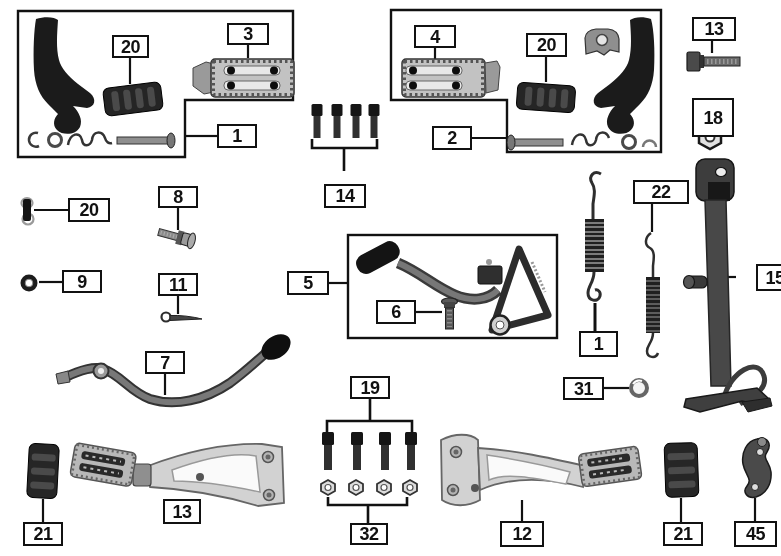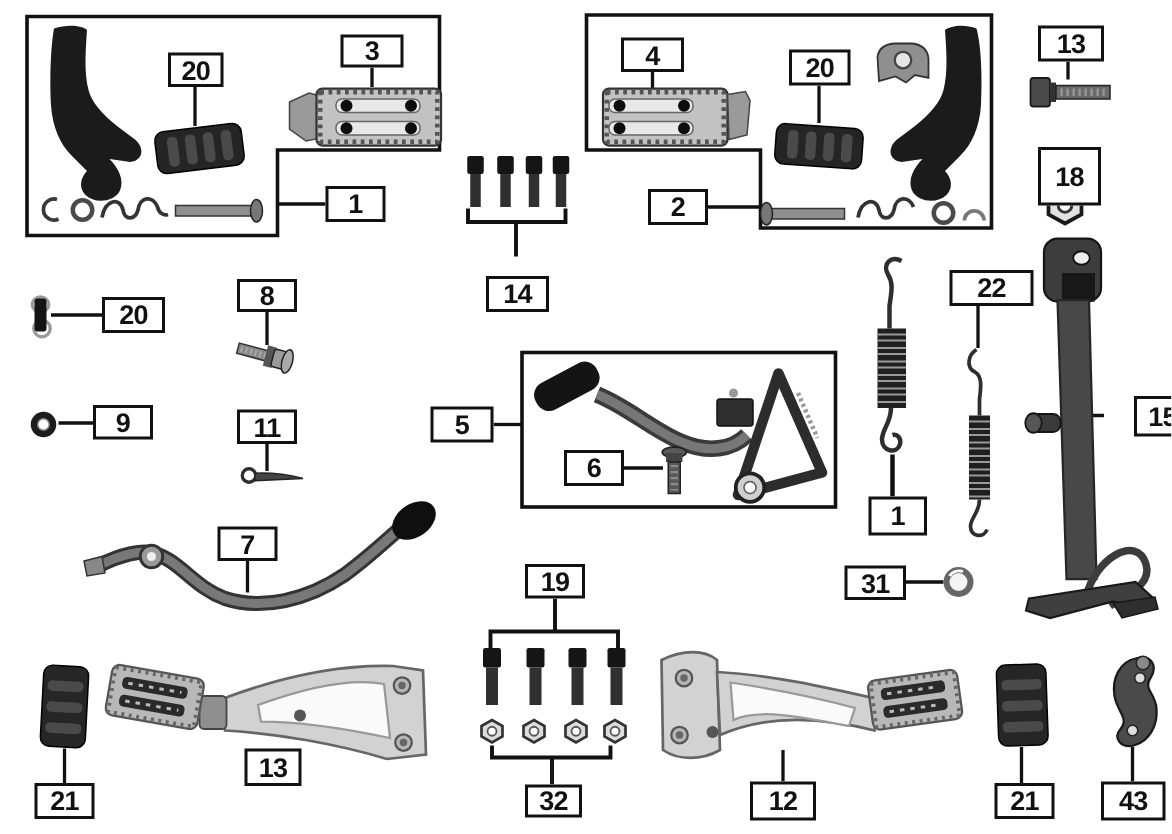--- a/index.html
+++ b/index.html
@@ -364,16 +364,16 @@
 <div class="callout" style="left:579px;top:331px;width:39px;height:26px">1</div>
 <div class="callout" style="left:692px;top:17px;width:44px;height:24px">13</div>
 <div class="callout" style="left:692px;top:98px;width:42px;height:39px">18</div>
 <div class="callout" style="left:350px;top:376px;width:40px;height:23px">19</div>
 <div class="callout" style="left:112px;top:35px;width:37px;height:23px">20</div>
 <div class="callout" style="left:526px;top:33px;width:41px;height:24px">20</div>
 <div class="callout" style="left:23px;top:522px;width:40px;height:24px">21</div>
 <div class="callout" style="left:663px;top:522px;width:40px;height:24px">21</div>
 <div class="callout" style="left:633px;top:180px;width:56px;height:24px">22</div>
 <div class="callout" style="left:350px;top:523px;width:38px;height:22px">32</div>
-<div class="callout" style="left:734px;top:521px;width:43px;height:26px">43</div>
+<div class="callout" style="left:734px;top:521px;width:43px;height:26px">45</div>
 <div class="callout" style="left:563px;top:377px;width:41px;height:23px">31</div>
 
 </div>
 
 </body></html>

